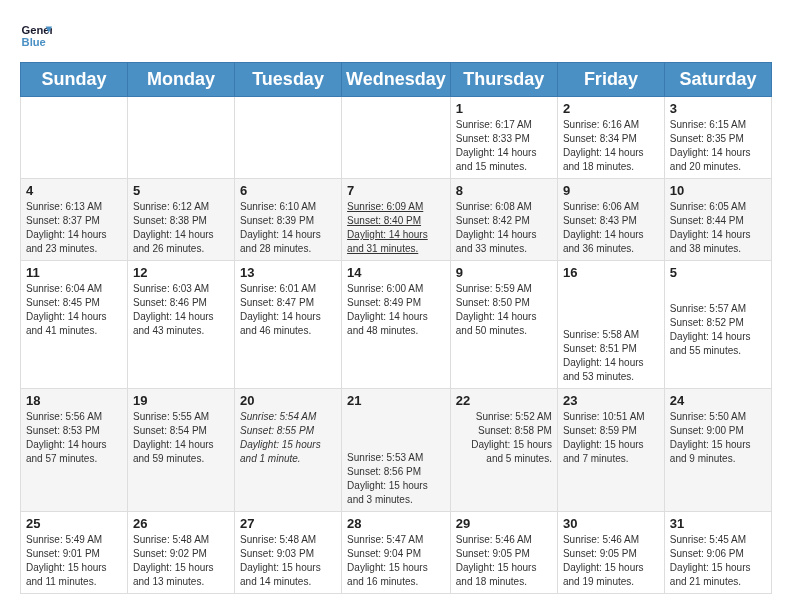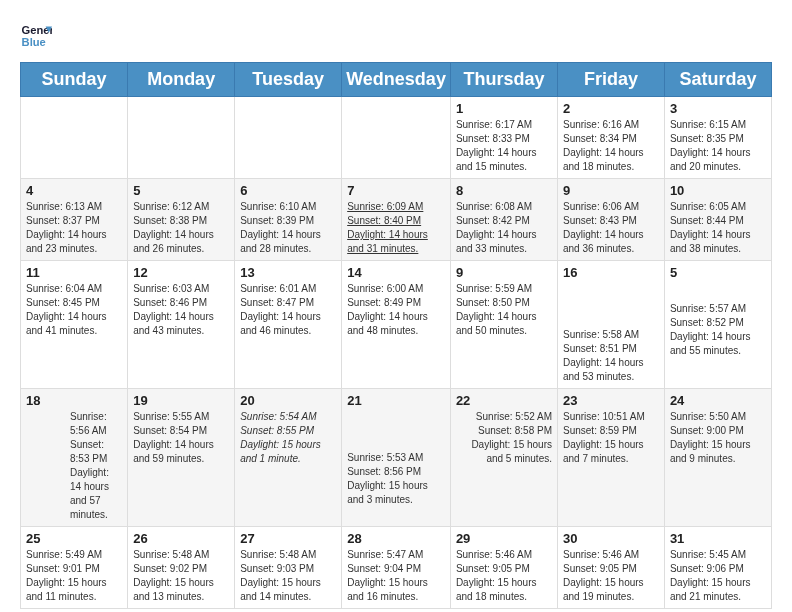--- a/index.html
+++ b/index.html
@@ -233,21 +233,21 @@
           <div class="day-number">5</div>
           <div class="day-info" style="white-space: pre-line; margin-top: 22px;">Sunrise: 5:57 AM
 Sunset: 8:52 PM
 Daylight: 14 hours
 and 55 minutes.</div>
         </td>
       </tr>
       <tr>
         <td>
           <div class="day-number">18</div>
-          <div class="day-info" style="white-space: pre-line; margin-left: 44px;">Sunrise: 5:56 AM
+          <div class="day-info" style="white-space: pre-line;">Sunrise: 5:56 AM
 Sunset: 8:53 PM
 Daylight: 14 hours
 and 57 minutes.</div>
         </td>
         <td>
           <div class="day-number">19</div>
           <div class="day-info" style="white-space: pre-line;">Sunrise: 5:55 AM
 Sunset: 8:54 PM
 Daylight: 14 hours
 and 59 minutes.</div>

